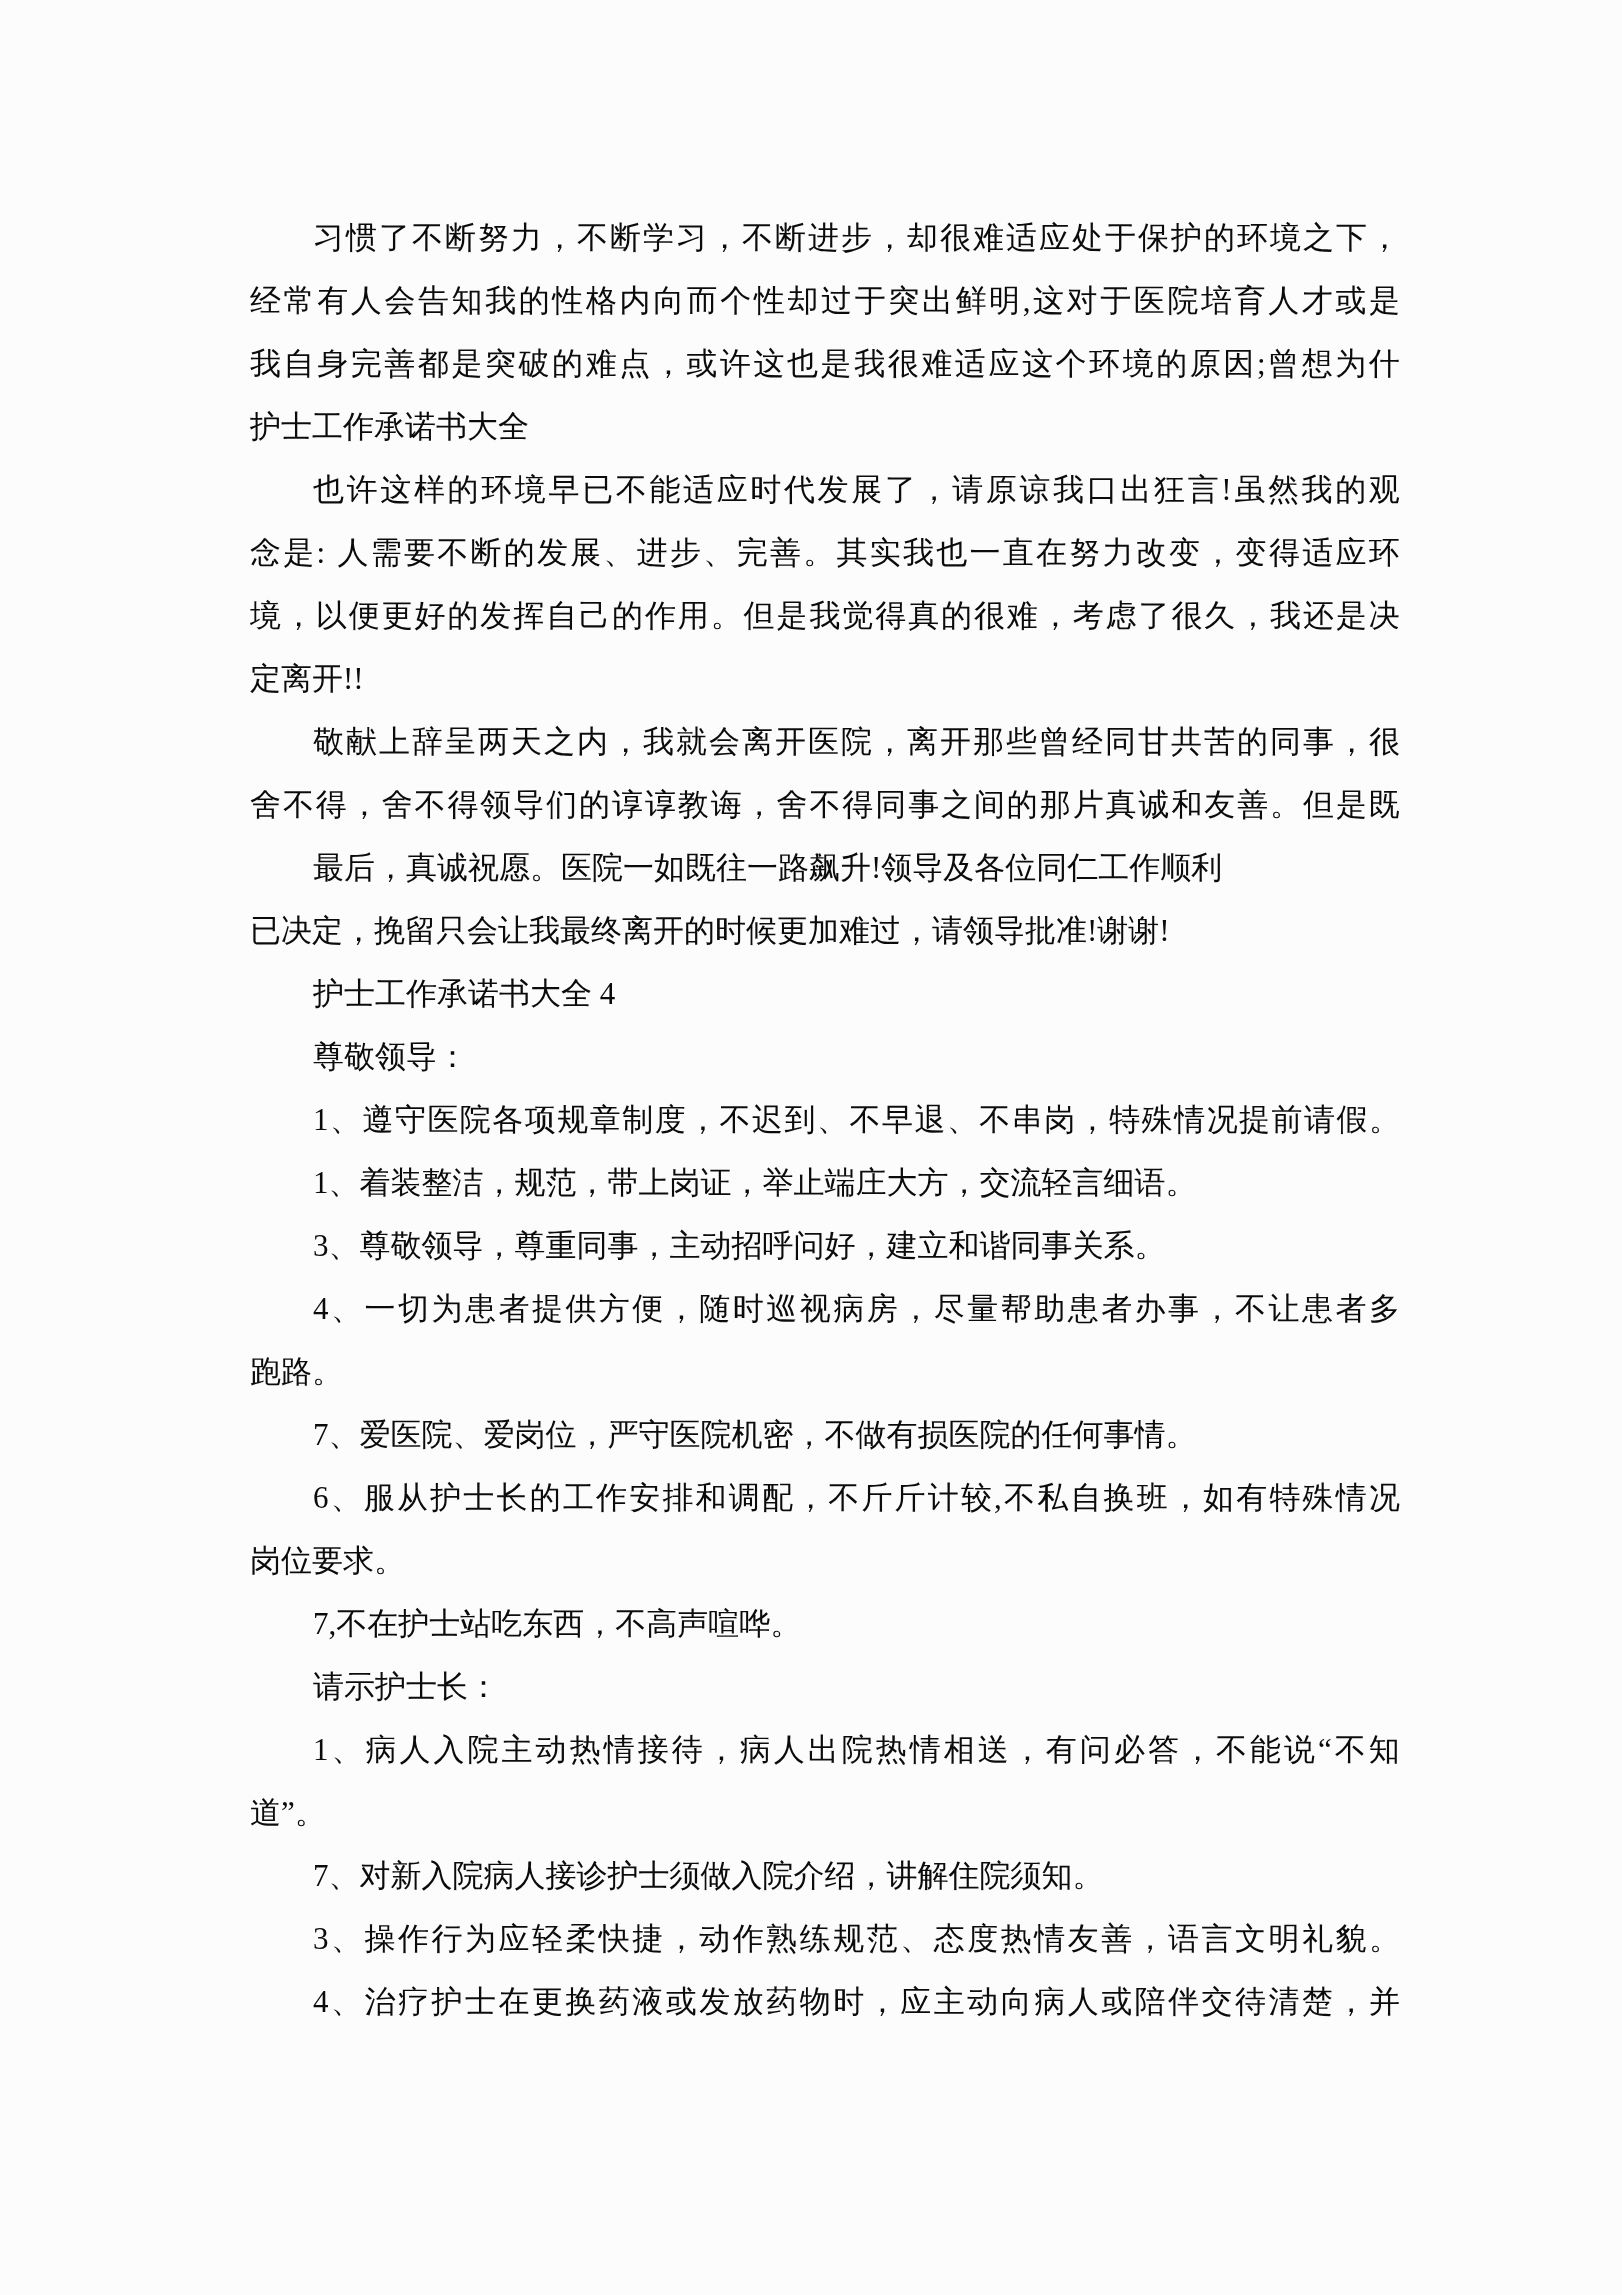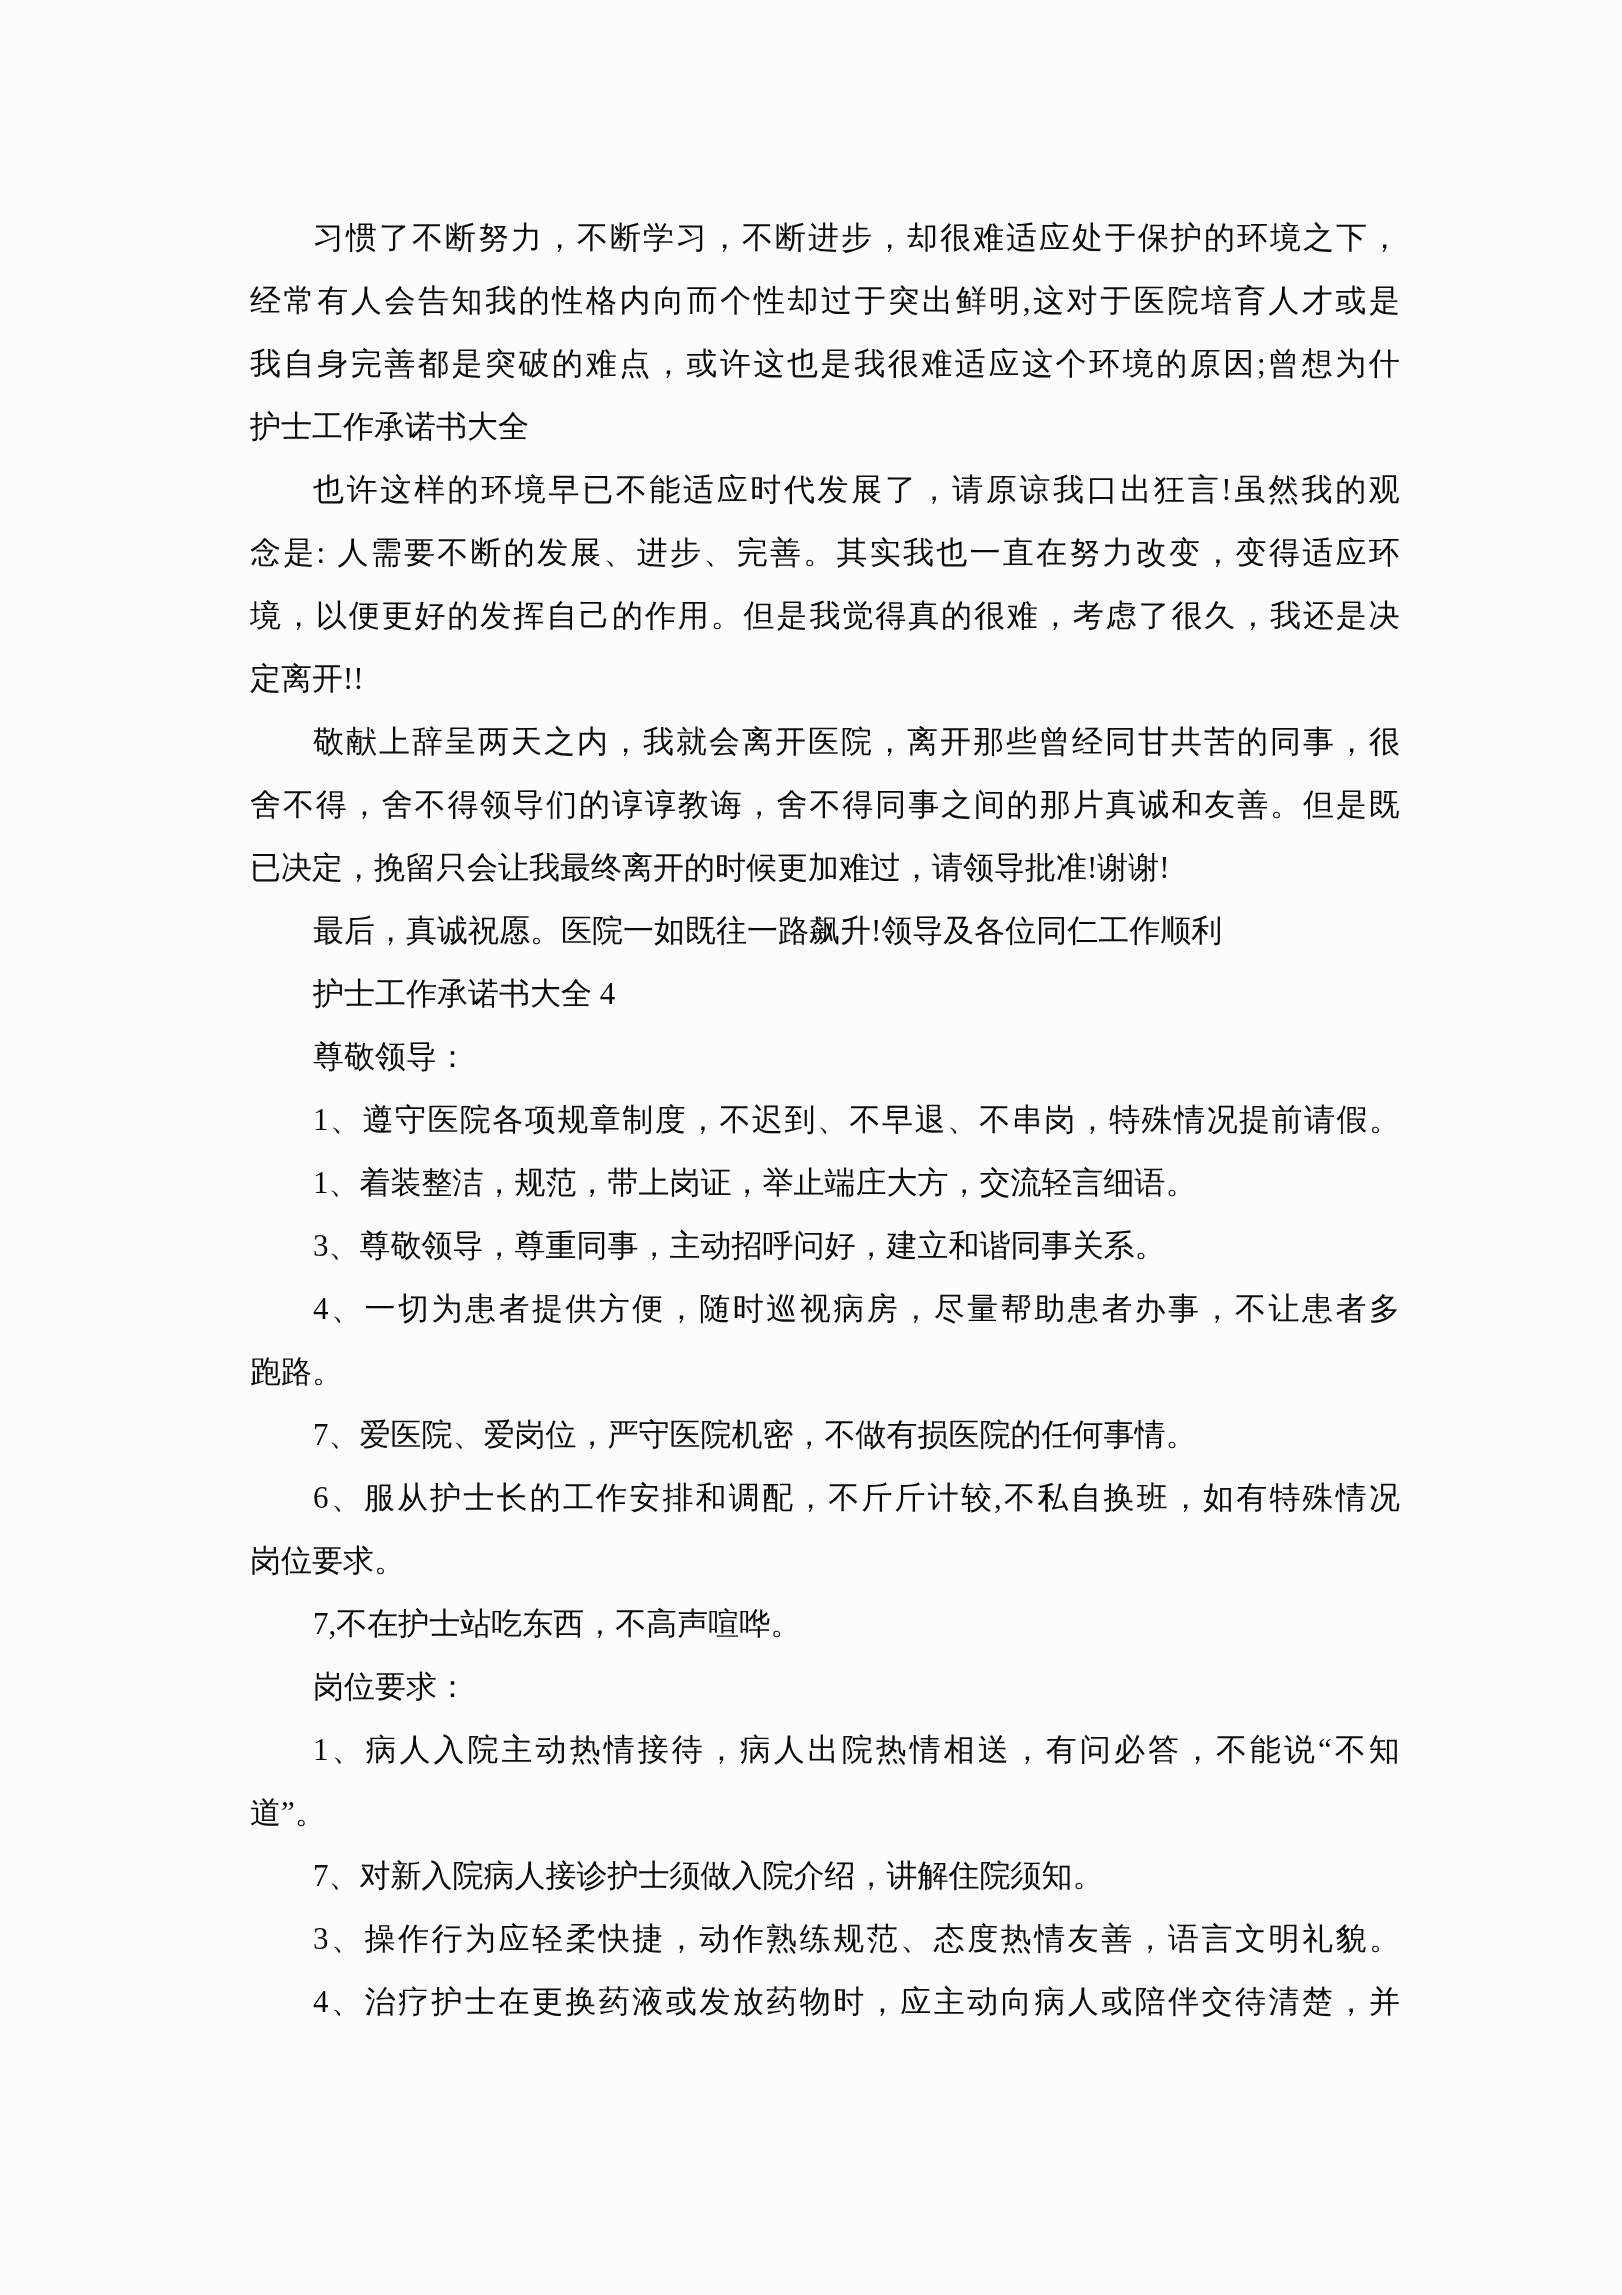--- a/index.html
+++ b/index.html
@@ -339,22 +339,22 @@
         <span>真</span>
         <span>诚</span>
         <span>和</span>
         <span>友</span>
         <span>善</span>
         <span>。</span>
         <span>但</span>
         <span>是</span>
         <span>既</span>
       </div>
+      <div class="line indent">最后，真诚祝愿。医院一如既往一路飙升!领导及各位同仁工作顺利</div>
       <div class="line">已决定，挽留只会让我最终离开的时候更加难过，请领导批准!谢谢!</div>
-      <div class="line indent">最后，真诚祝愿。医院一如既往一路飙升!领导及各位同仁工作顺利</div>
       <div class="line indent">护士工作承诺书大全 4</div>
       <div class="line indent">尊敬领导：</div>
       <div class="line indent justify">
         <span>1</span>
         <span>、</span>
         <span>遵</span>
         <span>守</span>
         <span>医</span>
         <span>院</span>
         <span>各</span>
@@ -456,21 +456,21 @@
         <span>，</span>
         <span>如</span>
         <span>有</span>
         <span>特</span>
         <span>殊</span>
         <span>情</span>
         <span>况</span>
       </div>
       <div class="line">岗位要求。</div>
       <div class="line indent">7,不在护士站吃东西，不高声喧哗。</div>
-      <div class="line indent">岗位要求：</div>
+      <div class="line indent">请示护士长：</div>
       <div class="line indent justify">
         <span>1</span>
         <span>、</span>
         <span>病</span>
         <span>人</span>
         <span>入</span>
         <span>院</span>
         <span>主</span>
         <span>动</span>
         <span>热</span>

